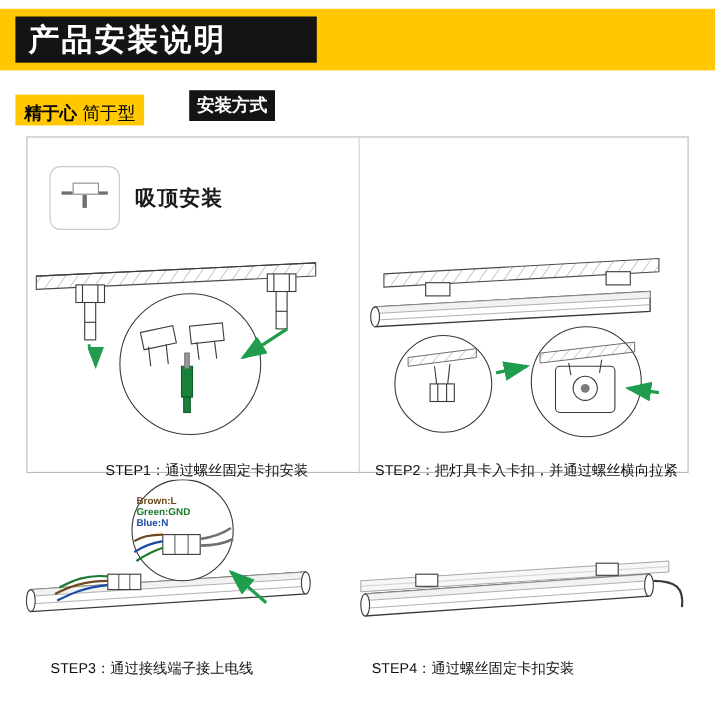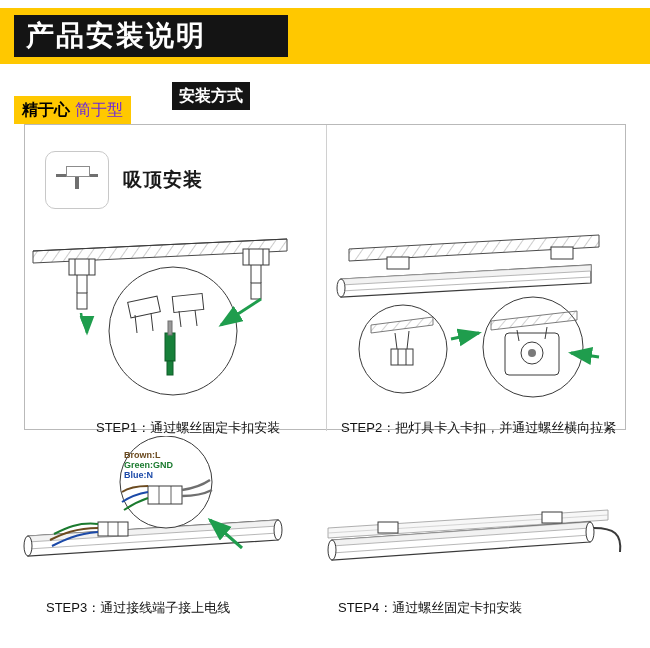--- a/index.html
+++ b/index.html
@@ -45,36 +45,36 @@
   }
 
   
   .subheader {
     position: absolute;
     left: 0; top: 78px;
     width: 650px; height: 40px;
   }
   .sub-yellow {
     position: absolute;
-    left: 14px; top: 18px;
+    left: 14px; top: 8px;
     height: 28px;
     background: #ffc800;
     padding: 0 8px;
     display: flex;
-    align-items: center;
+    align-items: flex-end;
   }
   .sub-yellow .t1 {
     font-size: 16px;
     font-weight: bold;
     color: #000000;
     white-space: nowrap;
   }
   .sub-yellow .t2 {
     font-size: 16px;
-    color: #6d28d9;
+    color: #000000;
     white-space: nowrap;
     margin-left: 5px;
   }
   .sub-black {
     position: absolute;
     left: 172px; top: 4px;
     height: 28px;
     background: #141414;
     padding: 0 7px;
     display: flex;

